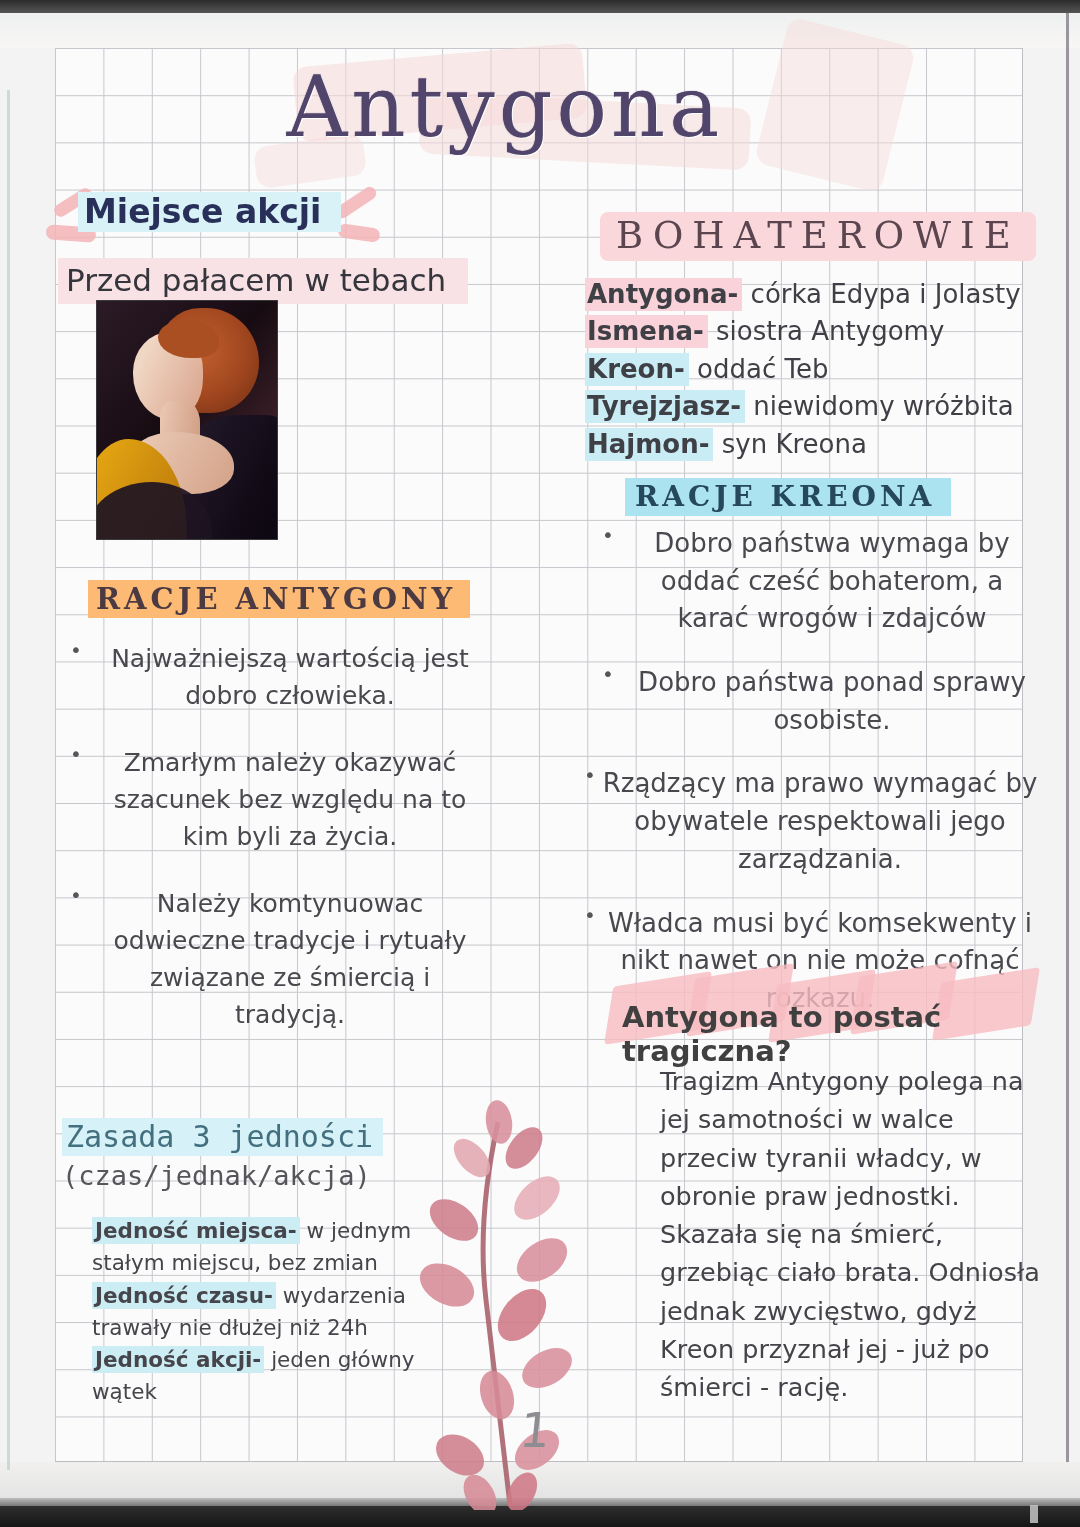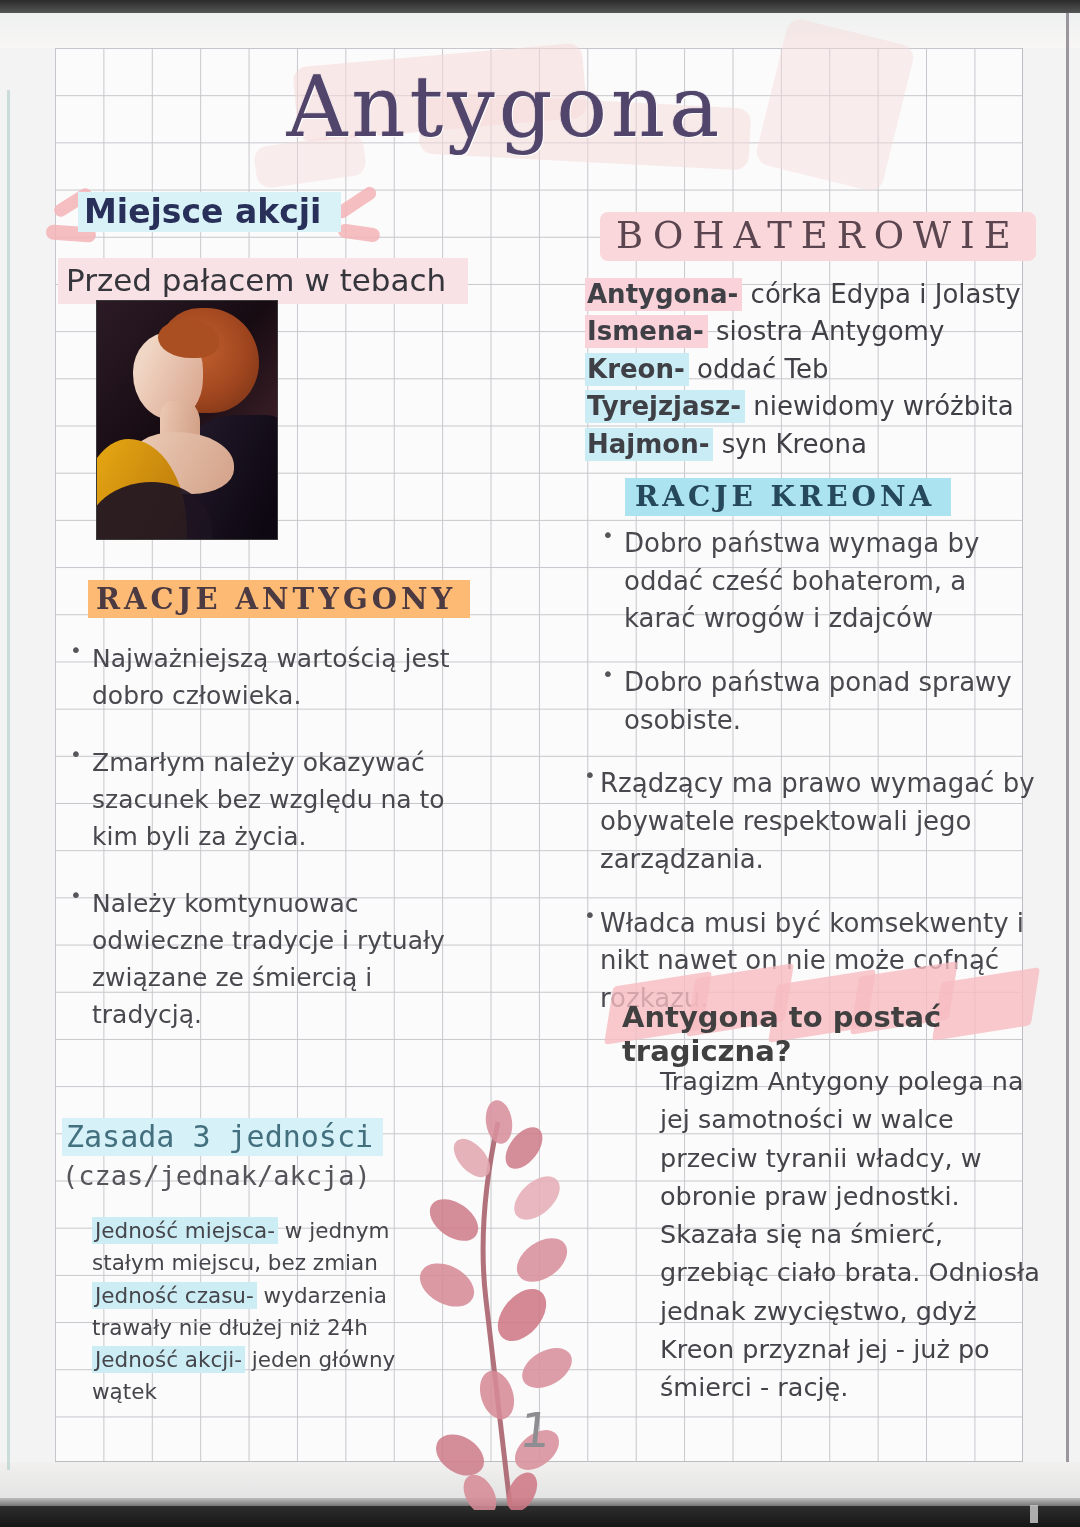--- a/index.html
+++ b/index.html
@@ -87,34 +87,34 @@
   .portrait .drape2 { position:absolute; left:-6%; bottom:-18%; width:70%; height:42%;
     background:#1d1322; border-radius:60% 55% 0 0; opacity:.92; }
 
   .racje-a-heading {
     position:absolute; left:88px; top:580px;
     font-family:"DejaVu Serif", serif; font-weight:700;
     font-size:29px; letter-spacing:4px; color:#4c3a42;
     background:#fdba74; padding:2px 14px 2px 8px;
   }
   .hand { color:#48484e; }
-  .bullet-block { position:relative; padding-left:24px; }
+  .bullet-block { position:relative; padding-left:24px;text-align:center; }
   .bullet-block::before { content:"•"; position:absolute; left:2px; top:-4px; font-size:20px; color:#55555a; }
   .left-bullets { position:absolute; left:68px; top:640px; width:420px; }
   .left-bullets .bullet-block { font-size:25px; line-height:1.48; margin-bottom:30px; }
 
   .zasada-heading { position:absolute; left:62px; top:1118px;
     font-family:"DejaVu Sans Mono", monospace; font-size:30px; color:#43707f;
     background:#d6f1f7; padding:1px 10px 2px 4px; }
   .zasada-sub { position:absolute; left:62px; top:1160px;
     font-family:"DejaVu Sans Mono", monospace; font-size:27px; color:#55555b; }
 
   .jednosci { position:absolute; left:92px; top:1215px; width:340px;
     font-size:21.5px; line-height:1.5; color:#45454b; }
-  .jednosci .hl-term { background:#cdedf5; padding:1px 3px; font-weight:400; }
+  .jednosci .hl-term { background:#cdedf5; padding:1px 3px; font-weight:700; }
 
   
   .boh-heading { position:absolute; left:600px; top:212px;
     font-family:"DejaVu Serif", serif; font-size:37px; letter-spacing:9px;
     color:#5b4650; background:#f9d7db; padding:2px 16px 4px 16px;border-radius:8px; }
   .characters { position:absolute; left:585px; top:276px; width:445px;
     font-size:26px; line-height:1.44; color:#3f3f46; }
   .characters .char-name { font-weight:600; padding:1px 4px 2px 2px; }
   .hl-pink { background:#f9d3d9; }
   .hl-blue { background:#c9ecf5; }

